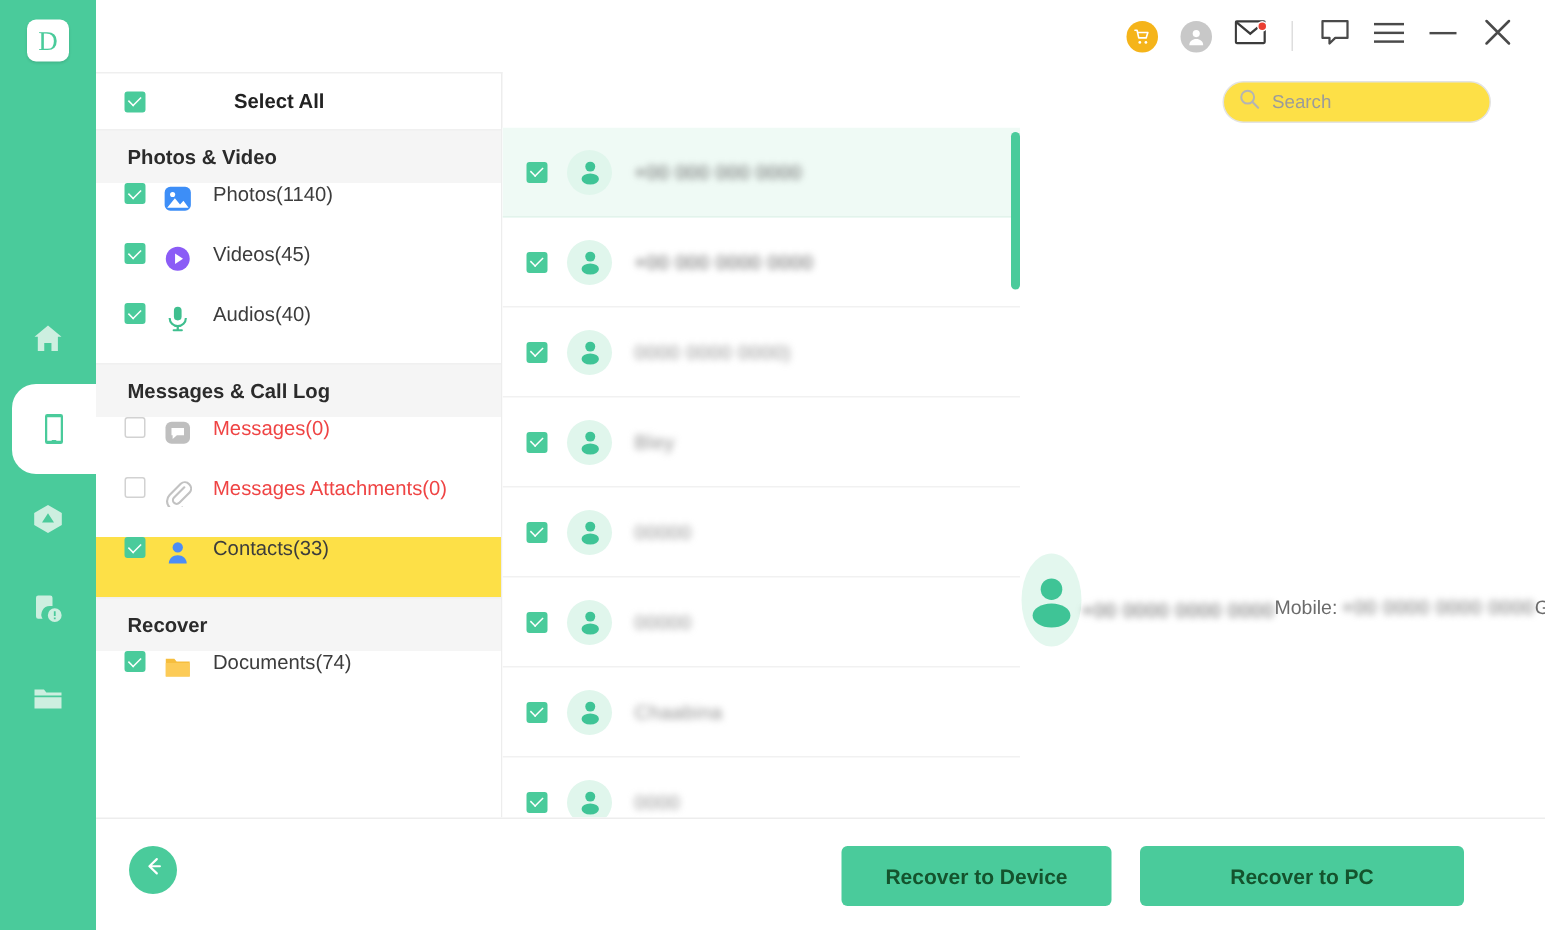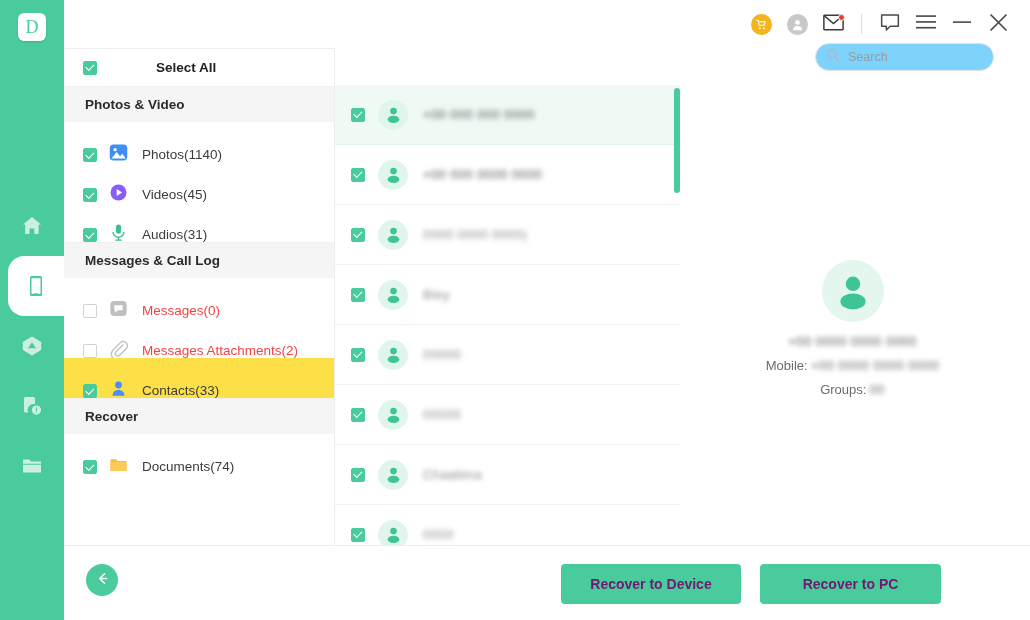--- a/index.html
+++ b/index.html
@@ -106,21 +106,21 @@
     font-size: 13.5px; font-weight: bold; color: #222; margin-left: 11px;
   }
   .sechead {
     height: 36px; background: #F5F5F5;
     display: flex; align-items: center;
     padding-left: 21px;
     font-size: 13.5px; font-weight: bold; color: #2b2b2b;
     border-top: 1px solid #F0F0F0;
   }
   .catrow {
-    height: 40px; display: flex; align-items: flex-end;
+    height: 40px; display: flex; align-items: flex-start;
     padding-left: 19px; cursor: pointer;
   }
   .catrow.sel { background: #fde047; }
   .catrow .cicon {
     width: 20px; height: 20px; margin-left: 11px;
     display: flex; align-items: center; justify-content: center;
   }
   .catrow .clabel {
     margin-left: 14px; font-size: 13.5px; color: #3c3c3c;
   }
@@ -176,39 +176,39 @@
     width: 6px; height: 460px;
   }
   .scrollthumb {
     position: absolute; left: 0; top: 3px;
     width: 6px; height: 105px;
     background: #4ACB9B; border-radius: 3px;
   }
 
   
   .searchwrap {
-    position: absolute; left: 815px; top: 43px;
+    position: absolute; left: 815px; top: 54px;
     width: 179px; height: 28px;
     border: 1px solid #E3E3E3; border-radius: 14px;
-    background: #7dd3fc;
+    background: #fde047;
     display: flex; align-items: center; padding: 0 10px;
   }
   .searchwrap input {
     border: none; outline: none; flex: 1;
     font-size: 12.5px; color: #555; margin-left: 8px;
     font-family: "Liberation Sans", sans-serif;
     background: transparent;
   }
   .searchwrap input::placeholder { color: #9b9b9b; }
 
   
   .detail {
     position: absolute; left: 681px; top: 90px;
     width: 343px; height: 450px;
-    display: flex; flex-direction: column;
+    display: flex; flex-direction: row;
     align-items: center; justify-content: flex-start;
     padding-top: 170px;
   }
   .detail .bigav {
     width: 62px; height: 62px; border-radius: 50%;
     background: #E3F7EE;
     display: flex; align-items: center; justify-content: center;
   }
   .detail .dname {
     margin-top: 12px; font-size: 13px; color: #5a5a5a;
@@ -230,26 +230,26 @@
   .backbtn {
     position: absolute; left: 22px; top: 18px;
     width: 32px; height: 32px; border-radius: 50%;
     background: #4ACB9B;
     display: flex; align-items: center; justify-content: center;
     cursor: pointer;
   }
   .actbtn {
     position: absolute; top: 18px; height: 40px;
     background: #4ACB9B; border: none; border-radius: 4px;
-    color: #701a75; font-size: 14px; font-weight: bold;
+    color: #14532d; font-size: 14px; font-weight: bold;
     font-family: "Liberation Sans", sans-serif;
     cursor: pointer;
   }
   .btn-device { left: 497px; width: 180px; }
-  .btn-pc { left: 696px; width: 181px; }
+  .btn-pc { left: 696px; width: 216px; }
 </style>
 </head>
 <body>
 
 <div id="app">
 
   <div class="rail">
     <div class="logo">D</div>
 
     <div class="rail-items">
@@ -412,21 +412,21 @@
     <div class="catrow">
       <span class="cb on"></span>
       <span class="cicon">
         <svg width="19" height="19" viewBox="0 0 20 20">
           <rect x="7.3" y="1.6" width="5.4" height="9.6" rx="2.7" fill="#3FBF8F"></rect>
           <path d="M4.3 9.4a5.7 5.7 0 0 0 11.4 0" fill="none" stroke="#3FBF8F" stroke-width="1.5"></path>
           <rect x="9.2" y="14.6" width="1.6" height="3.8" fill="#3FBF8F"></rect>
           <rect x="6.4" y="17.4" width="7.2" height="1.4" rx="0.7" fill="#3FBF8F"></rect>
         </svg>
       </span>
-      <span class="clabel">Audios(31)</span>
+      <span class="clabel">Audios(40)</span>
     </div>
 
     <div class="sechead">Messages &amp; Call Log</div>
 
     <div class="catrow dis">
       <span class="cb"></span>
       <span class="cicon">
         <svg width="19" height="19" viewBox="0 0 20 20">
           <rect x="1.4" y="2.2" width="17.2" height="15.6" rx="4.2" fill="#BFBFBF"></rect>
           <path d="M5.6 6.6h8.8v5.2H9.4l-3 2.6v-2.6H5.6V6.6z" fill="#ffffff"></path>
@@ -435,21 +435,21 @@
       <span class="clabel">Messages(0)</span>
     </div>
 
     <div class="catrow dis">
       <span class="cb"></span>
       <span class="cicon">
         <svg width="19" height="19" viewBox="0 0 20 20">
           <path d="M14.6 6.2L7.4 13.4a2.6 2.6 0 0 0 3.7 3.7l7.2-7.2a4.4 4.4 0 0 0-6.2-6.2L4.3 11.5a6.2 6.2 0 0 0 8.8 8.8" fill="none" stroke="#C2C2C2" stroke-width="1.5" stroke-linecap="round"></path>
         </svg>
       </span>
-      <span class="clabel">Messages Attachments(2)</span>
+      <span class="clabel">Messages Attachments(0)</span>
     </div>
 
 
     <div class="catrow sel">
       <span class="cb on"></span>
       <span class="cicon">
         <svg width="19" height="19" viewBox="0 0 20 20">
           <circle cx="10" cy="6.3" r="3.6" fill="#4C8DF6"></circle>
           <path d="M3.7 17.6c0-3.6 2.8-5.9 6.3-5.9s6.3 2.3 6.3 5.9H3.7z" fill="#4C8DF6"></path>
         </svg>

